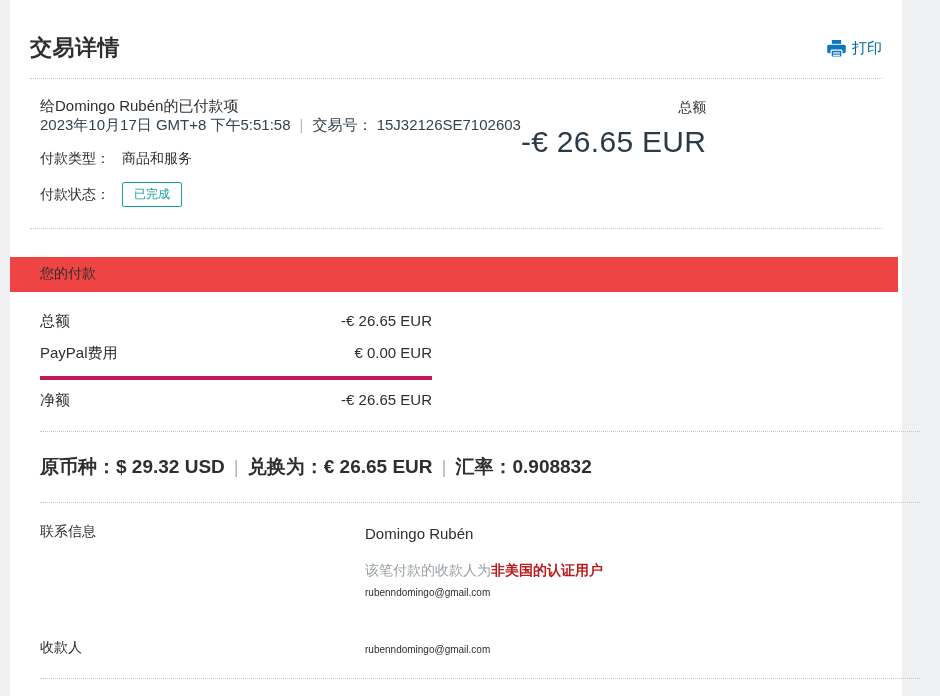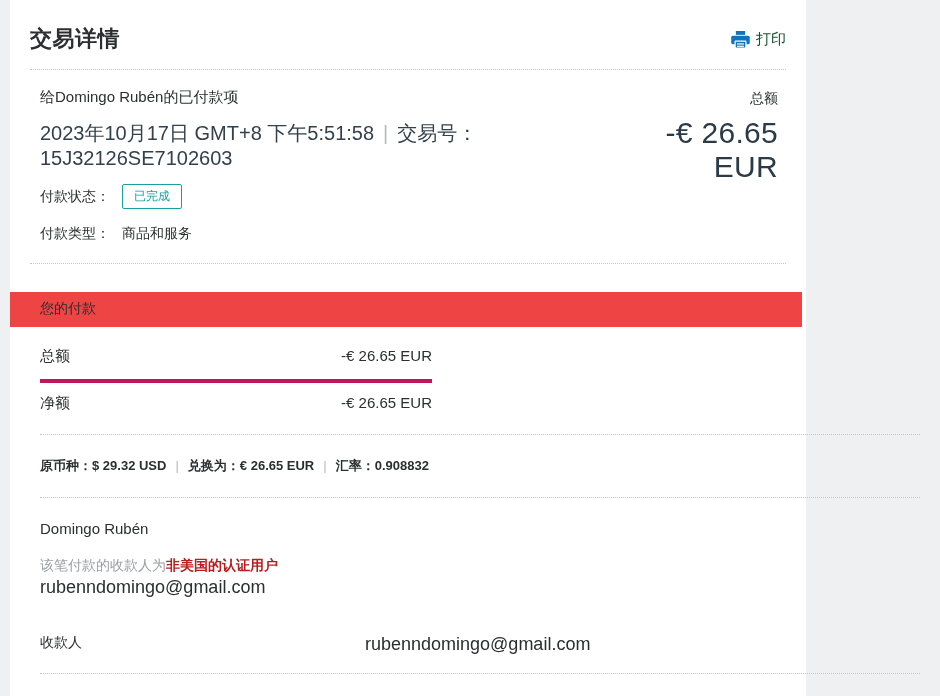--- a/index.html
+++ b/index.html
@@ -7,44 +7,44 @@
   body {
     width: 940px; height: 696px;
     background: #eef0f1;
     font-family: "Liberation Sans", "DejaVu Sans", sans-serif;
     color: #2c2e2f;
     overflow: hidden;
   }
   .card {
     background: #ffffff;
     margin: 0 10px;
-    width: 796px;
+    width: 892px;
     height: 696px;
-    padding: 7px 20px;
+    padding: 16px 20px;
   }
   
   .hdr {
     display: flex; justify-content: space-between; align-items: center;
     padding: 17px 0 15px;
     border-bottom: 1px dotted #c3c6c8;
   }
   .hdr-title { font-size: 22px; font-weight: 600; letter-spacing: .5px; }
   .print-link {
     display: flex; align-items: center; gap: 6px;
-    color: #14532d; font-size: 15px; cursor: pointer;
+    color: #0369a1; font-size: 15px; cursor: pointer;
   }
   .print-link svg { display: block; }
   
   .summary {
-    display: flex; justify-content: flex-end;
+    display: flex; justify-content: flex-start;
     padding: 18px 8px 20px 10px;
     border-bottom: 1px dotted #c3c6c8;
   }
   .pay-to { font-size: 15px; }
-  .date-row { margin-top: 13px; font-size: 20px; color: #33414c; }
+  .date-row { font-size: 15px; color: #33414c; }
   .pipe { color: #b3b8bb; padding: 0 9px; font-weight: 400; }
   .kv-row { margin-top: 15px; font-size: 14px; }
   .kv-row .lbl { margin-right: 8px; }
   .badge {
     display: inline-block;
     border: 1px solid #17a09e; color: #17a09e;
     font-size: 12px; padding: 3px 11px; border-radius: 2px;
     position: relative; top: -1px;
   }
   .amt-block { text-align: right; padding-top: 2px; }
@@ -61,30 +61,30 @@
   .amt-table { width: 392px; margin: 14px 0 0 10px; font-size: 15px; }
   .amt-table .trow {
     display: flex; justify-content: space-between;
     padding: 6px 0 7px;
   }
   .amt-table .trow.net { border-top: 4px solid #be185d; margin-top: 6px; padding-top: 11px; }
   .dotted { border: 0; border-top: 1px dotted #c3c6c8; margin: 14px 0 0 10px; width: 880px; }
   
   .conv { margin: 22px 0 0 10px; }
   .conv-title { font-size: 14px; }
-  .conv-line { margin-top: 9px; font-size: 13px; font-weight: 700; }
+  .conv-line { margin-top: 9px; font-size: 19px; font-weight: 700; }
   .conv-line .pipe { font-weight: 400; }
   
   .row2 { display: flex; margin-left: 10px; font-size: 14px; }
   .row2 .col-label { width: 325px; flex: 0 0 325px; }
   .row2 .col-content { flex: 1; line-height: 21px; }
   .contact-name { font-size: 15px; color: #2c2e2f; margin-bottom: 16px; }
   .gray-txt { color: #9aa0a4; font-family: Liberation Mono, monospace; }
   .bold-txt { font-weight: 700; color: #b91c1c; }
-  .mail { font-size: 18px; }
+  .mail { font-size: 10px; }
   .contact-row { margin-top: 20px; }
   .payee-row { margin-top: 36px; }
 </style>
 </head>
 <body>
 
 <div class="card">
 
   <div class="hdr">
     <div class="hdr-title">交易详情</div>
@@ -102,58 +102,63 @@
     </div>
   </div>
 
   <div class="summary">
     <div>
       <div class="pay-to">给Domingo Rubén的已付款项</div>
       <div class="date-row">
         <span>2023年10月17日 GMT+8 下午5:51:58</span><span class="pipe">|</span><span>交易号：</span> <span>15J32126SE7102603</span>
       </div>
       <div class="kv-row">
+        <span class="lbl">付款类型：</span>
+        <span>商品和服务</span>
+      </div>
+      <div class="kv-row">
         <span class="lbl">付款状态：</span>
         <span class="badge">已完成</span>
-      </div>
-      <div class="kv-row">
-        <span class="lbl">付款类型：</span>
-        <span>商品和服务</span>
       </div>
     </div>
     <div class="amt-block">
       <div class="amt-label">总额</div>
       <div class="amt-big">-€ 26.65 EUR</div>
     </div>
   </div>
 
   <div class="band">您的付款</div>
 
   <div class="amt-table">
     <div class="trow">
       <span>总额</span>
       <span>-€ 26.65 EUR</span>
+    </div>
+    <div class="trow">
+      <span>PayPal费用</span>
+      <span>€ 0.00 EUR</span>
     </div>
     <div class="trow net">
       <span>净额</span>
       <span>-€ 26.65 EUR</span>
     </div>
   </div>
 
   <hr class="dotted">
 
   <div class="conv">
     <div class="conv-line">
       <span>原币种：</span><span>$ 29.32 USD</span><span class="pipe">|</span><span>兑换为：</span><span>€ 26.65 EUR</span><span class="pipe">|</span><span>汇率：</span><span>0.908832</span>
     </div>
   </div>
 
   <hr class="dotted" style="margin-top:22px;">
 
   <div class="row2 contact-row">
+    <div class="col-label">联系信息</div>
     <div class="col-content">
       <div class="contact-name">Domingo Rubén</div>
       <div>
         <span class="gray-txt">该笔付款的收款人为</span><span class="bold-txt">非美国的认证用户</span>
       </div>
       <div class="mail">rubenndomingo@gmail.com</div>
     </div>
   </div>
 
   <div class="row2 payee-row">

